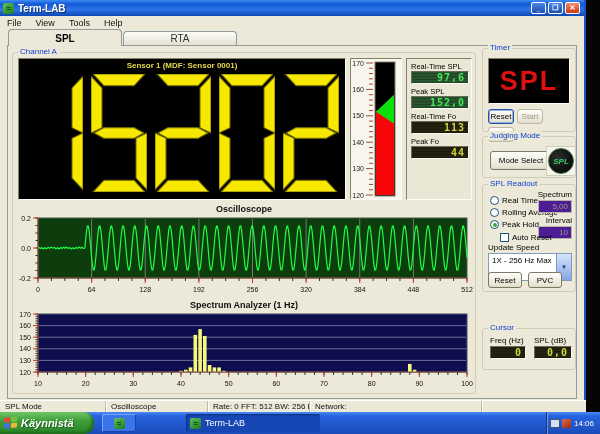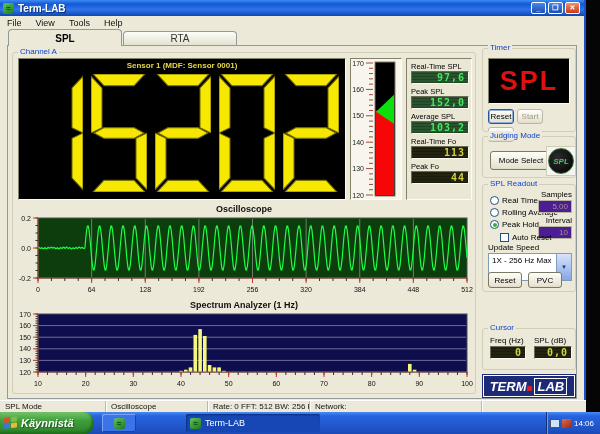--- a/index.html
+++ b/index.html
@@ -211,24 +211,20 @@
     </div>
 
     <div class="abs readout-panel sunken" id="readout-panel" style="left:406px;top:58px;width:66px;height:142px">
         <div>
           <div class="ro-label">Real-Time SPL</div>
           <div class="lcd" style="width:58px;margin-bottom:3px">97,6</div>
         </div>
         <div>
           <div class="ro-label">Peak SPL</div>
           <div class="lcd" style="width:58px;margin-bottom:3px">152,0</div>
-        </div>
-        <div>
-          <div class="ro-label">Average SPL</div>
-          <div class="lcd" style="width:58px;margin-bottom:3px">103,2</div>
         </div>
         <div>
           <div class="ro-label">Real-Time Fo</div>
           <div class="lcd olive" style="width:58px;margin-bottom:3px">113</div>
         </div>
         <div>
           <div class="ro-label">Peak Fo</div>
           <div class="lcd olive" style="width:58px;margin-bottom:3px">44</div>
         </div>
       </div>
@@ -458,47 +454,41 @@
     <div class="group" style="left:482px;top:184px;width:94px;height:108px"></div>
     <div class="group-label" style="left:488px;top:179px">SPL Readout</div>
     <div class="abs" id="spl-radios">
         <span class="radio" style="left:490px;top:196px"></span>
         <div class="ctl-label" style="left:502px;top:196px">Real Time</div>
         <span class="radio" style="left:490px;top:208px"></span>
         <div class="ctl-label" style="left:502px;top:208px">Rolling Average</div>
         <span class="radio sel" style="left:490px;top:220px"></span>
         <div class="ctl-label" style="left:502px;top:220px">Peak Hold</div>
       </div>
-    <div class="ctl-label" style="left:530px;top:190px;width:42px;text-align:right">Samples</div>
+    <div class="ctl-label" style="left:530px;top:190px;width:42px;text-align:right">Spectrum</div>
     <div class="field" style="left:538px;top:200px;width:34px;height:13px">5,00</div>
     <div class="ctl-label" style="left:530px;top:216px;width:42px;text-align:right">Interval</div>
     <div class="field" style="left:538px;top:226px;width:34px;height:13px">10</div>
     <span class="chk" style="left:500px;top:233px"></span>
     <div class="ctl-label" style="left:512px;top:233px">Auto Reset</div>
     <div class="ctl-label" style="left:488px;top:243px">Update Speed</div>
     <div class="combo" style="left:488px;top:253px;width:84px;height:28px">
       <span class="combo-text">1X - 256 Hz Max</span>
       <span class="combo-btn">▼</span>
     </div>
     <div class="xp-btn" style="left:488px;top:272px;width:34px;height:16px">Reset</div>
     <div class="xp-btn" style="left:528px;top:272px;width:34px;height:16px">PVC</div>
 
     <div class="group" style="left:482px;top:328px;width:94px;height:42px"></div>
     <div class="group-label" style="left:488px;top:323px">Cursor</div>
     <div class="ctl-label" style="left:490px;top:336px">Freq (Hz)</div>
     <div class="ctl-label" style="left:534px;top:336px">SPL (dB)</div>
     <div class="abs lcd olive" style="left:490px;top:346px;width:36px">0</div>
     <div class="abs lcd olive" style="left:534px;top:346px;width:38px">0,0</div>
 
-    <div class="termlab" style="left:482px;top:374px;width:94px;height:24px">
-      <span class="t1">TERM</span>
-      <span class="dot"></span>
-      <span class="t2">LAB</span>
-      <span class="tm">'</span>
-    </div>
 
     <div class="statusbar" id="status-bar">
         <div class="status-cell" style="width:106px">SPL Mode</div>
         <div class="status-cell" style="width:102px">Oscilloscope</div>
         <div class="status-cell" style="width:102px">Rate: 0 FFT: 512 BW: 256 Hz</div>
         <div class="status-cell" style="width:172px">Network:</div>
       </div>
   </div>
 
   <div class="taskbar">

